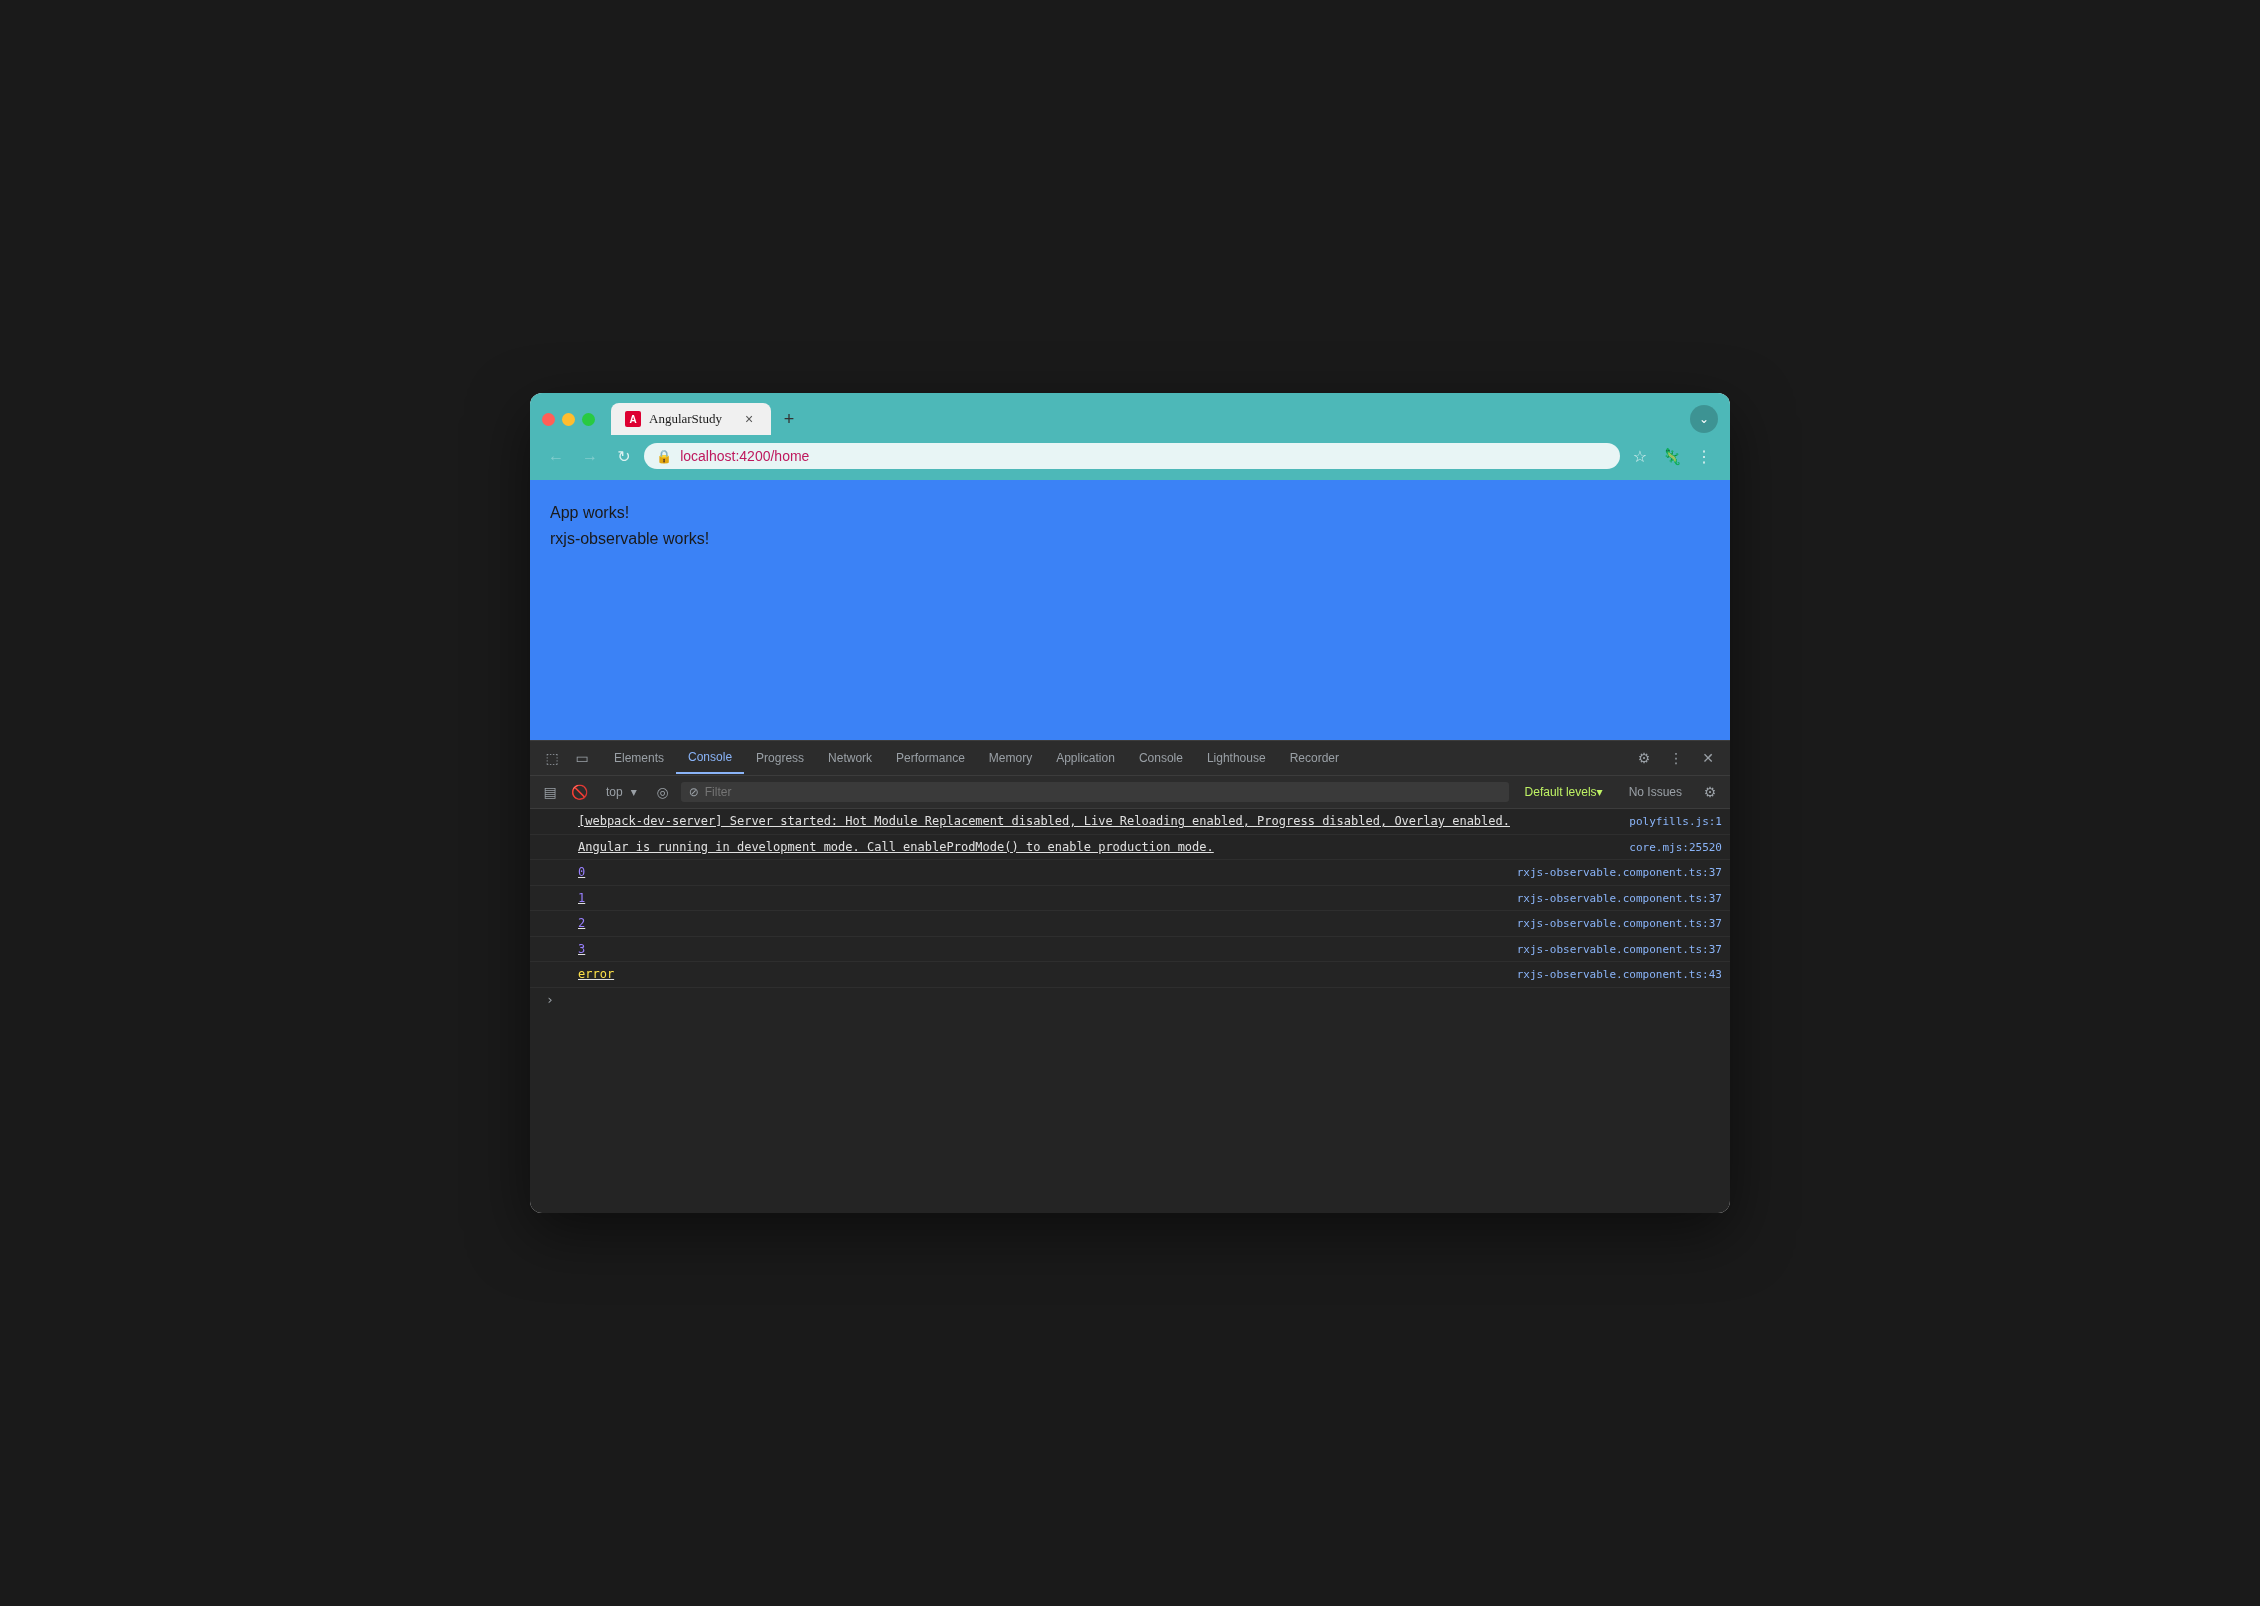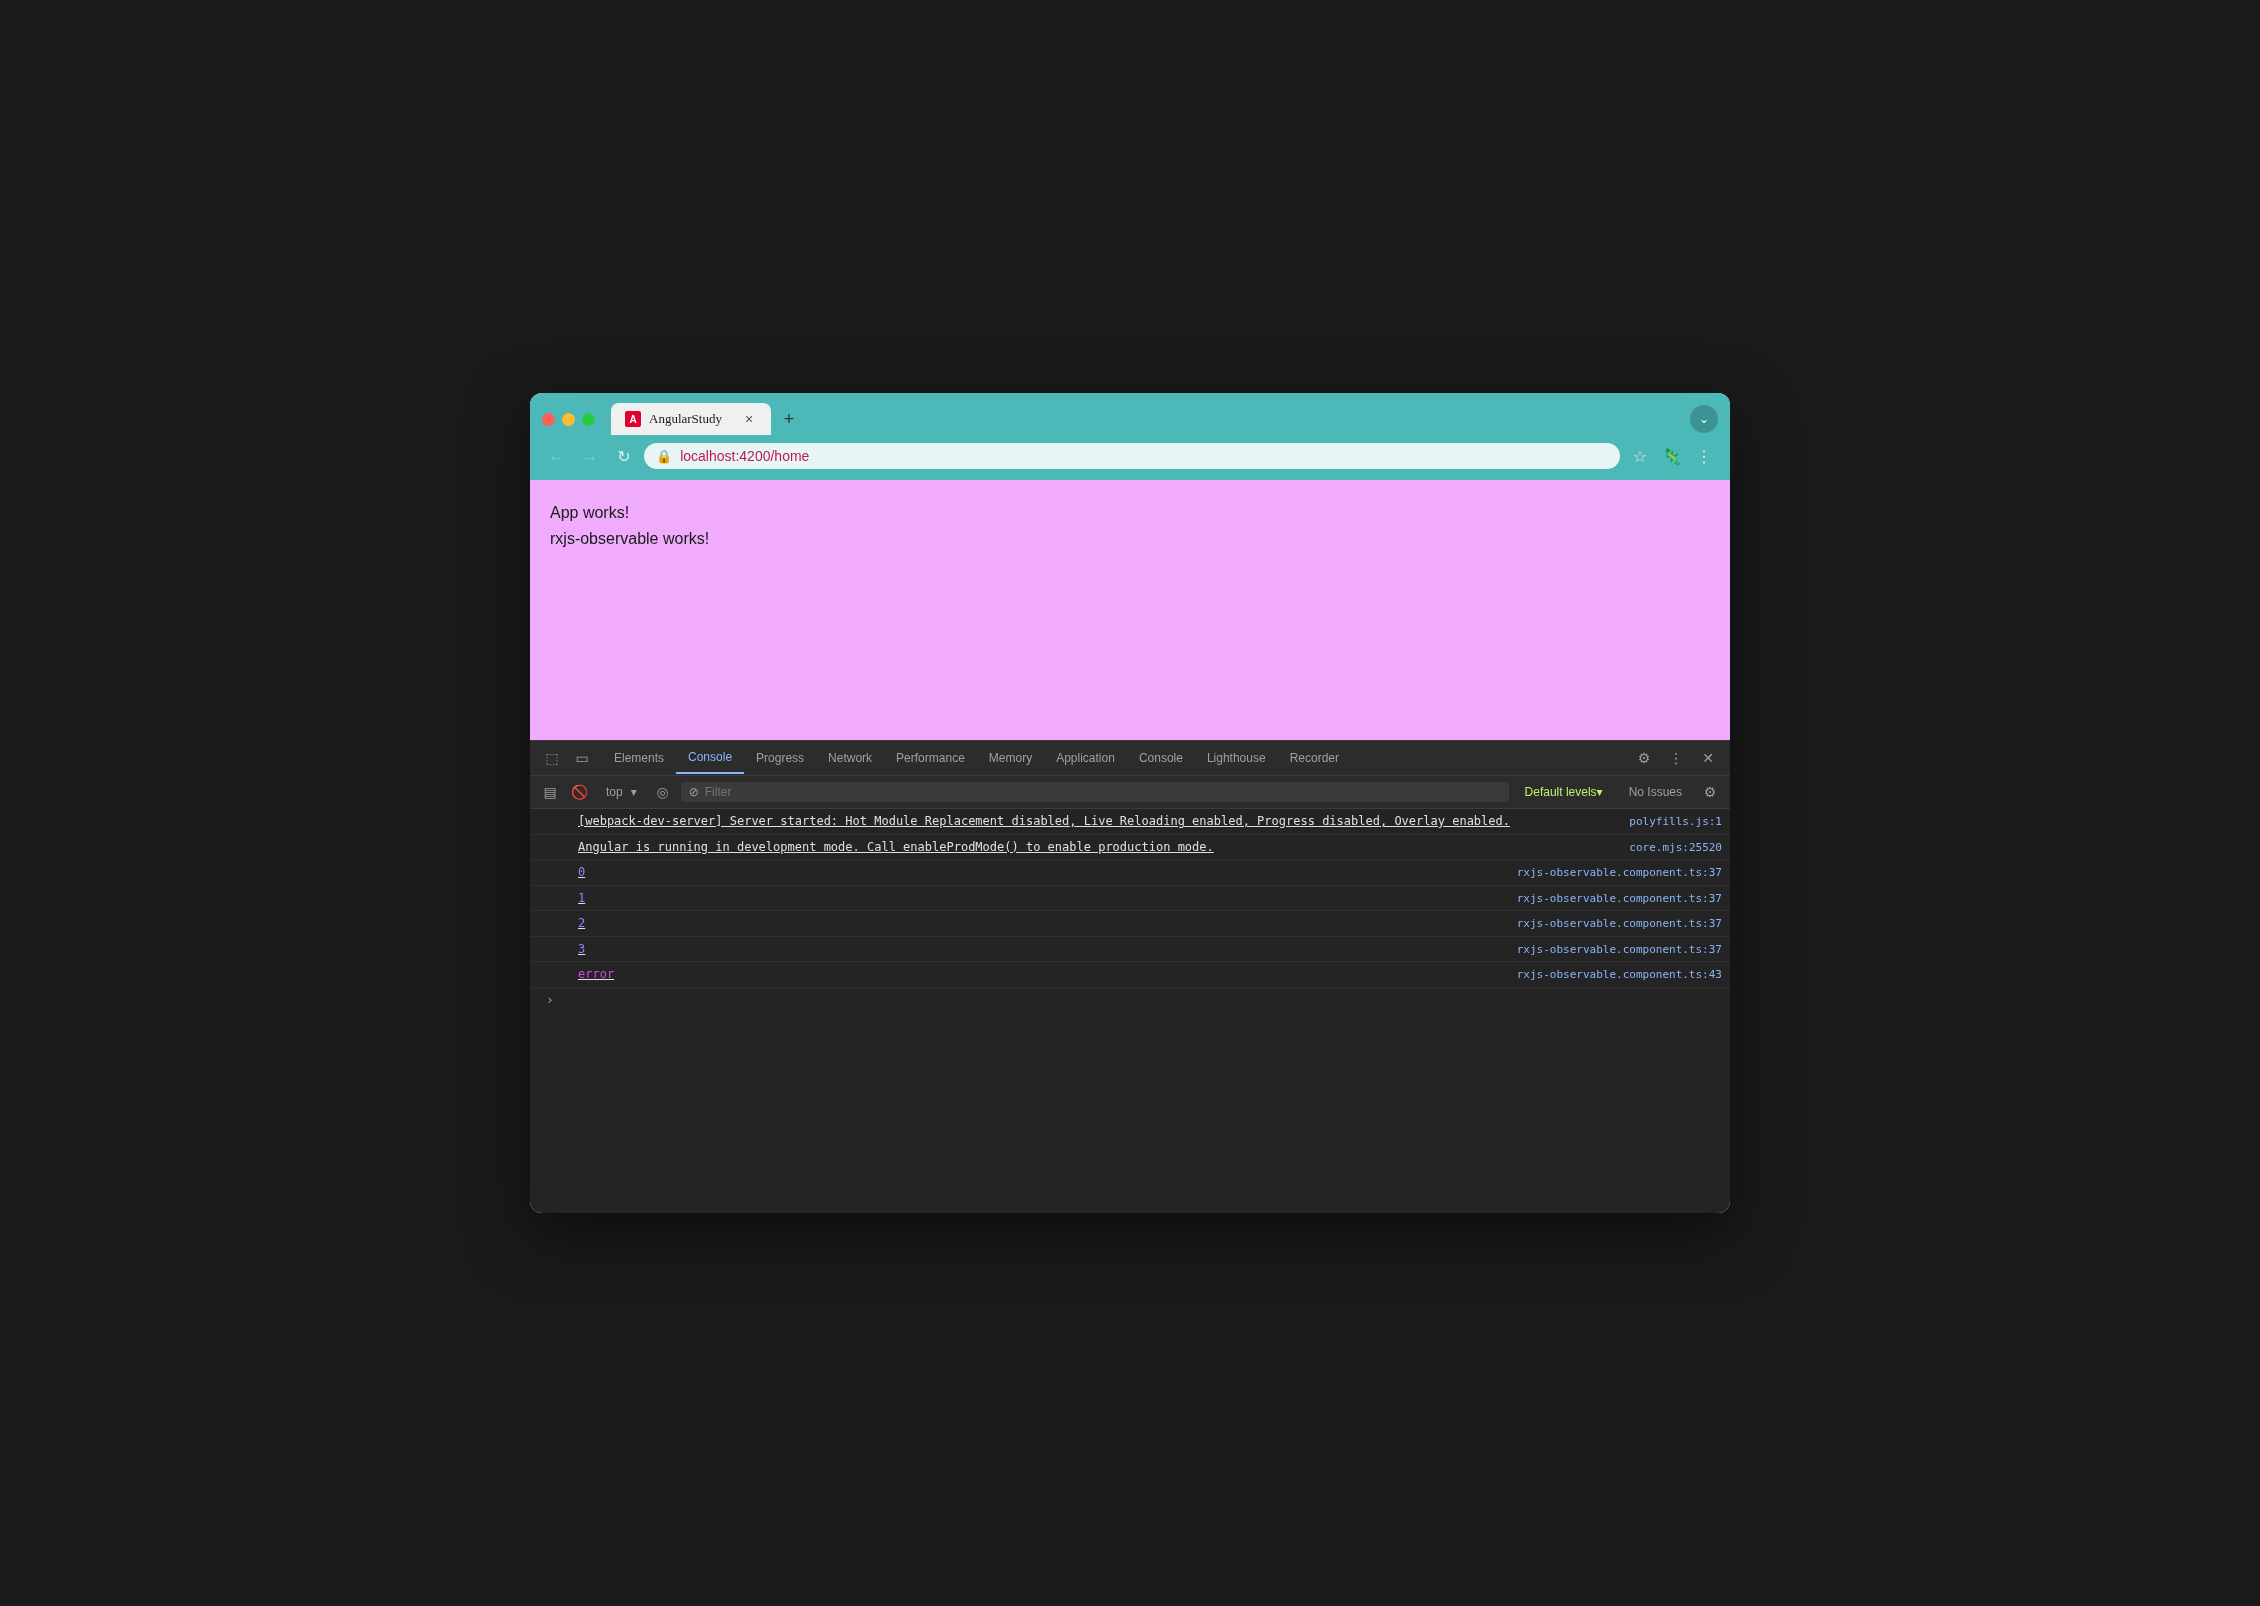--- a/index.html
+++ b/index.html
@@ -196,21 +196,21 @@
       color: rgba(255,255,255,0.8);
       font-size: 16px;
       display: flex;
       align-items: center;
       justify-content: center;
       border-radius: 50%;
     }
 
     
     .page-content {
-      background: #f0abfc;
+      background: #3b82f6;
       flex: 0 0 260px;
       padding: 20px;
     }
 
     .page-text {
       font-size: 16px;
       color: #1a1a1a;
       line-height: 1.6;
     }
 
@@ -421,21 +421,21 @@
       padding-left: 16px;
       white-space: nowrap;
     }
 
     .console-number {
       color: #9980ff;
       font-weight: 500;
     }
 
     .console-error-text {
-      color: #d946ef;
+      color: #fde047;
       margin-top: 20px;
     }
 
     .console-prompt {
       display: flex;
       align-items: center;
       padding: 4px 8px 4px 16px;
       gap: 8px;
     }
 

